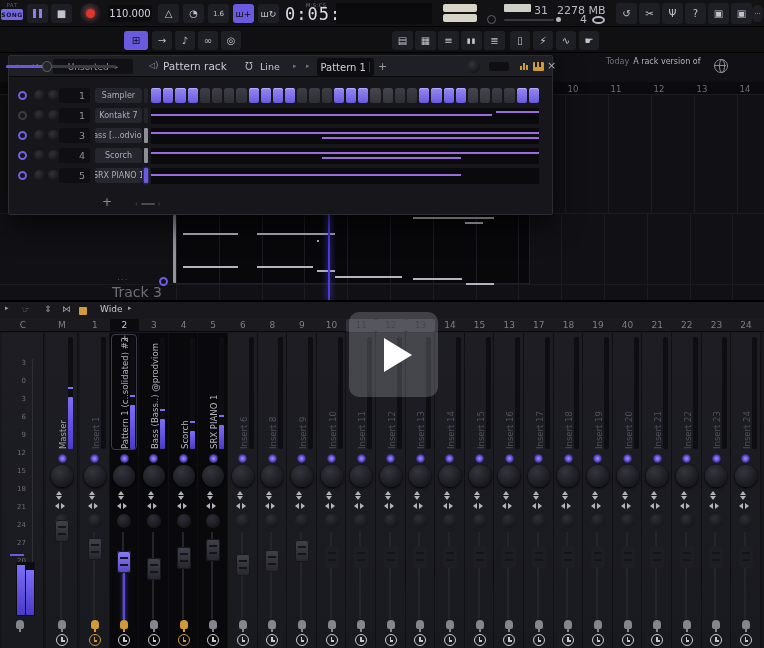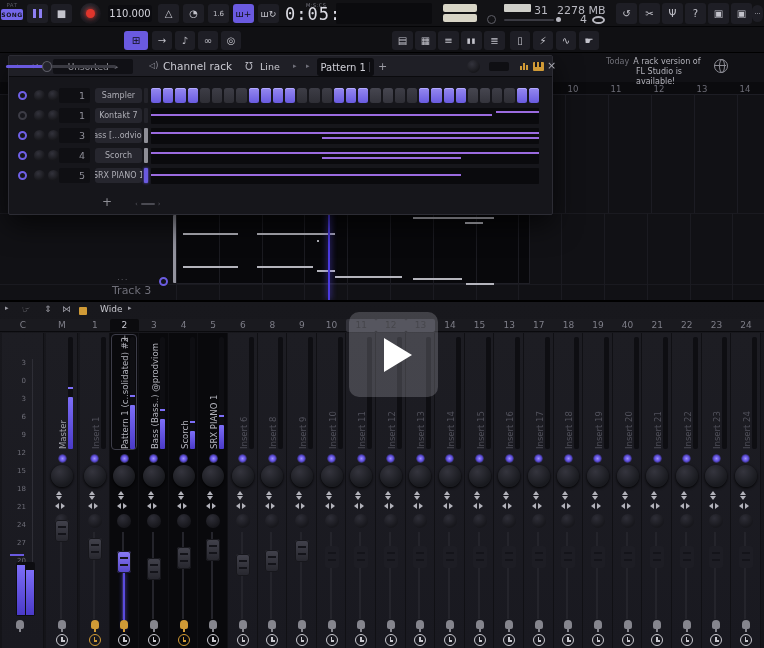--- a/index.html
+++ b/index.html
@@ -45,21 +45,21 @@
   #playlist{position:absolute;left:0;top:53px;width:764px;height:247px;background:#111115;z-index:1}
   #pl-head{position:absolute;left:0;top:29px;width:764px;height:13px;background:#0b0b0e;border-bottom:1px solid #1d1d24}
   .barnum{position:absolute;top:31px;width:20px;text-align:center;font-size:8.5px;color:#6e6e78}
   .vline-top{position:absolute;top:42px;width:1px;height:118px;background:#1c1c23}
   .vline-mid{position:absolute;top:160px;width:1px;height:87px;background:#1b1b21}
   .hsep{position:absolute;left:0;width:764px;height:1px;background:#1a1a20}
   #clip{position:absolute;left:176px;top:160px;width:354px;height:71px;background:#08080b;border:1px solid #1f1f26}
   #clipedge{position:absolute;left:173px;top:162px;width:4px;height:68px;background:#93939e;border-radius:1px}
   .nline{position:absolute;height:2px;background:#b4b4bc}
   #playhead{position:absolute;left:328px;top:160px;width:2px;height:87px;background:#4a3ae0;box-shadow:0 0 6px #5a4af0;z-index:2}
-  #trklabel{position:absolute;left:112px;top:231px;font-size:11px;color:#6e6e78}
+  #trklabel{position:absolute;left:112px;top:231px;font-size:14px;color:#6e6e78}
   #trkdots{position:absolute;left:117px;top:219px;font-size:9px;color:#55555c;letter-spacing:1px}
   #trkled{position:absolute;left:159px;top:224px;width:9px;height:9px;border-radius:50%;border:2px solid #6b5ce0;background:#14141a}
   
   #crwin{position:absolute;left:8px;top:55px;width:545px;height:160px;background:#16161b;border:1px solid #2c2c34;box-shadow:0 10px 28px rgba(0,0,0,.65);z-index:3;border-radius:2px}
   #crtitle{position:relative;height:21px;background:#1f1f26;border-bottom:1px solid #0a0a0d}
   .crt{position:absolute;font-size:9px;color:#8f8f99}
   #crgroup{position:absolute;left:44px;top:3px;width:80px;height:15px;background:#101015;border-radius:2px;color:#9a9aa2;font-size:9px;display:flex;align-items:center;justify-content:center;gap:6px}
   #crname{position:absolute;left:154px;top:4px;font-size:10.5px;color:#c9c9d1}
   .crknob{position:absolute;left:458px;top:4px;width:13px;height:13px;border-radius:50%;background:radial-gradient(circle at 38% 32%,#33333c,#17171b 70%)}
   .crbox{position:absolute;left:480px;top:6px;width:20px;height:9px;background:#0f0f13;border-radius:2px}
@@ -300,21 +300,20 @@
       </div>
     <div class="btn" style="left:556px;top:4px;width:20px;height:19px">
         <span>∿</span>
       </div>
     <div class="btn" style="left:579px;top:4px;width:20px;height:19px">
         <span>☛</span>
       </div>
 
     <div class="news">
       <div><span class="today">Today</span><span>A rack version of</span></div>
-      <div style="padding-left:30px">FL Studio is available!</div>
     </div>
     <div class="globe"></div>
   </div>
 
   <div id="playlist">
     <div id="pl-head"></div>
     <div id="pl-grid"></div>
     <div class="hsep" style="top:160px"></div>
     <div class="hsep" style="top:231px"></div>
     <div id="clip"></div>
@@ -363,21 +362,21 @@
 
   <div id="crwin">
     <div id="crtitle">
       <span class="crt" style="left:8px;top:6px;font-size:7px">▸</span>
       <span class="crt" style="left:22px;top:5px">↩</span>
       <div id="crgroup">
         <span>Unsorted</span>
         <span style="font-size:7px;color:#6a6a74">▸</span>
       </div>
       <span class="crt" style="left:140px;top:5px;font-size:8px">◁)</span>
-      <span id="crname">Channel rack</span>
+      <span id="crname">Pattern rack</span>
       <div class="crknob"></div>
       <div class="crbox"></div>
       <div class="graphbars">
           <i style="height:4px"></i>
           <i style="height:7px"></i>
           <i style="height:5px"></i>
         </div>
       <div class="keysicon"></div>
       <span id="crclose">×</span>
     </div>

